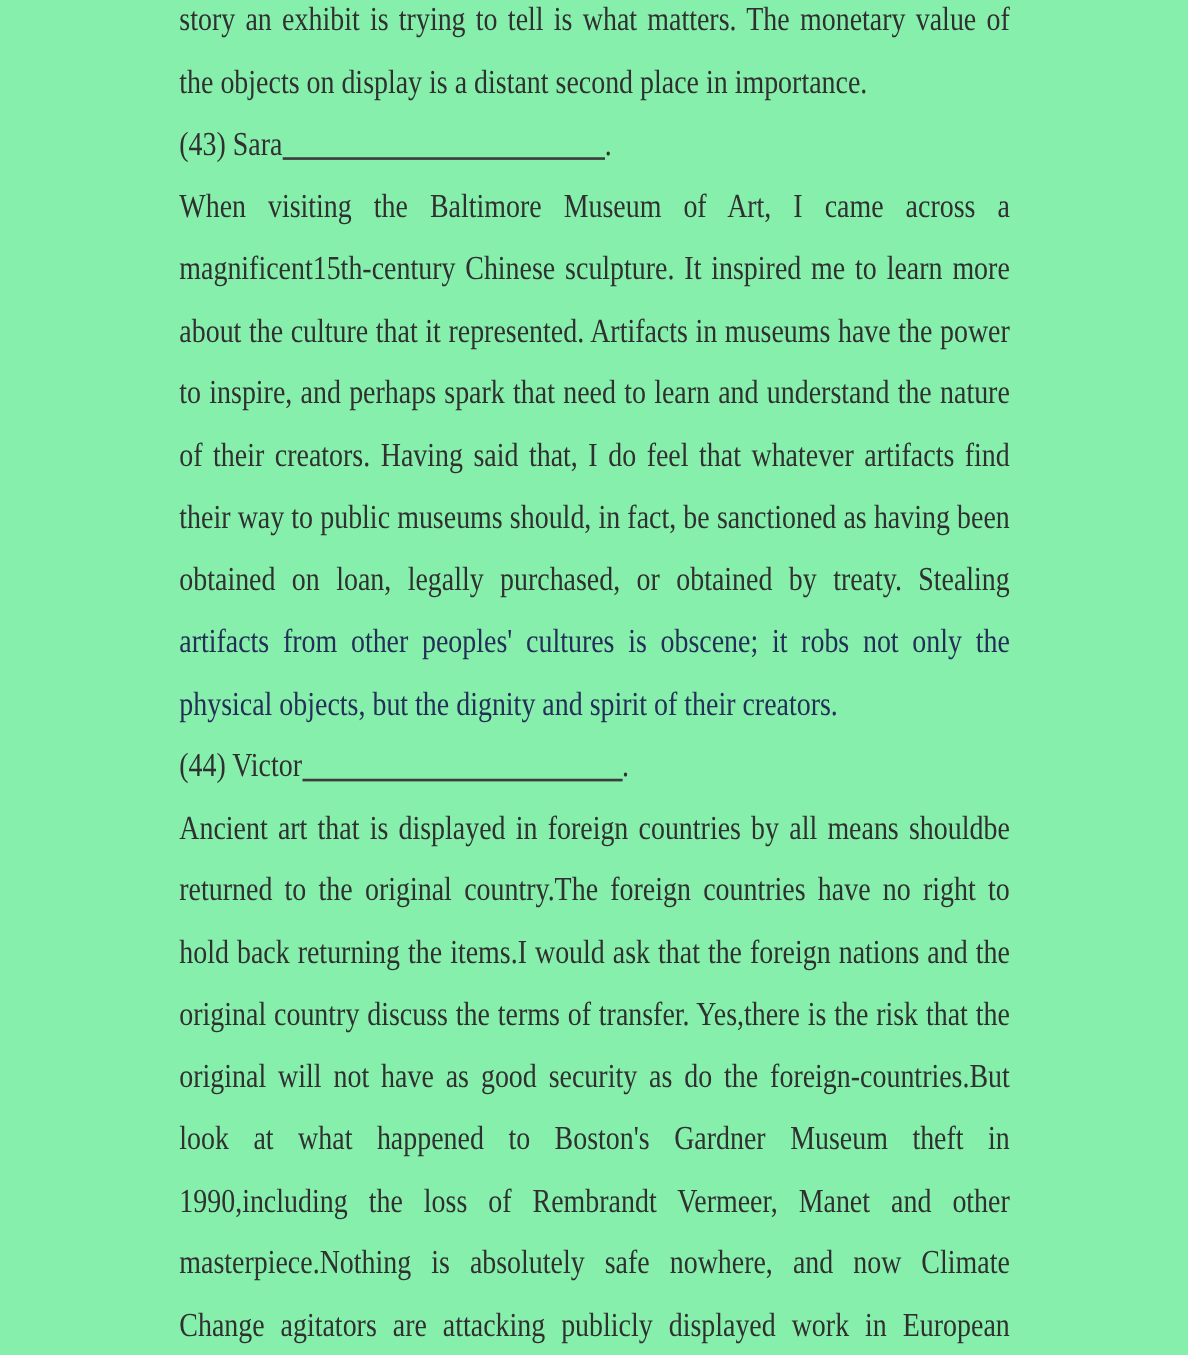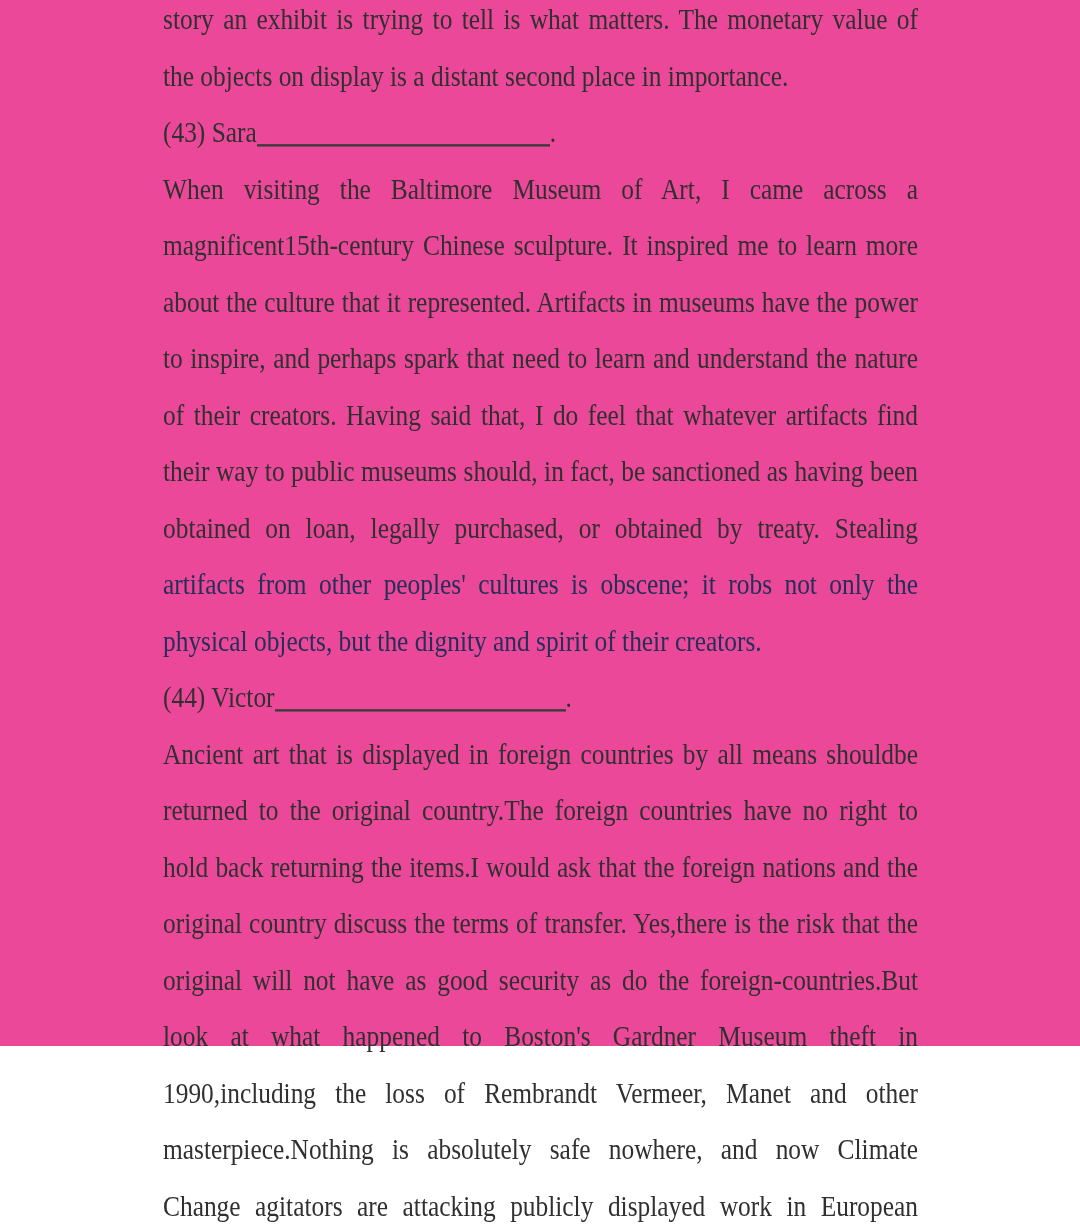--- a/index.html
+++ b/index.html
@@ -8,22 +8,22 @@
     background: #ffffff;
   }
   body {
     width: 1080px;
     height: 1232px;
     overflow: hidden;
   }
   .doc-page {
     position: relative;
     width: 1080px;
-    height: 1046px;
-    background: #ec4899;
+    height: 1232px;
+    background: #86efac;
   }
   .doc-body {
     position: absolute;
     left: 163px;
     top: -10px;
     width: 755px;
     font-family: "Liberation Serif", "DejaVu Serif", serif;
     font-size: 25.4px;
     color: #303030;
   }

